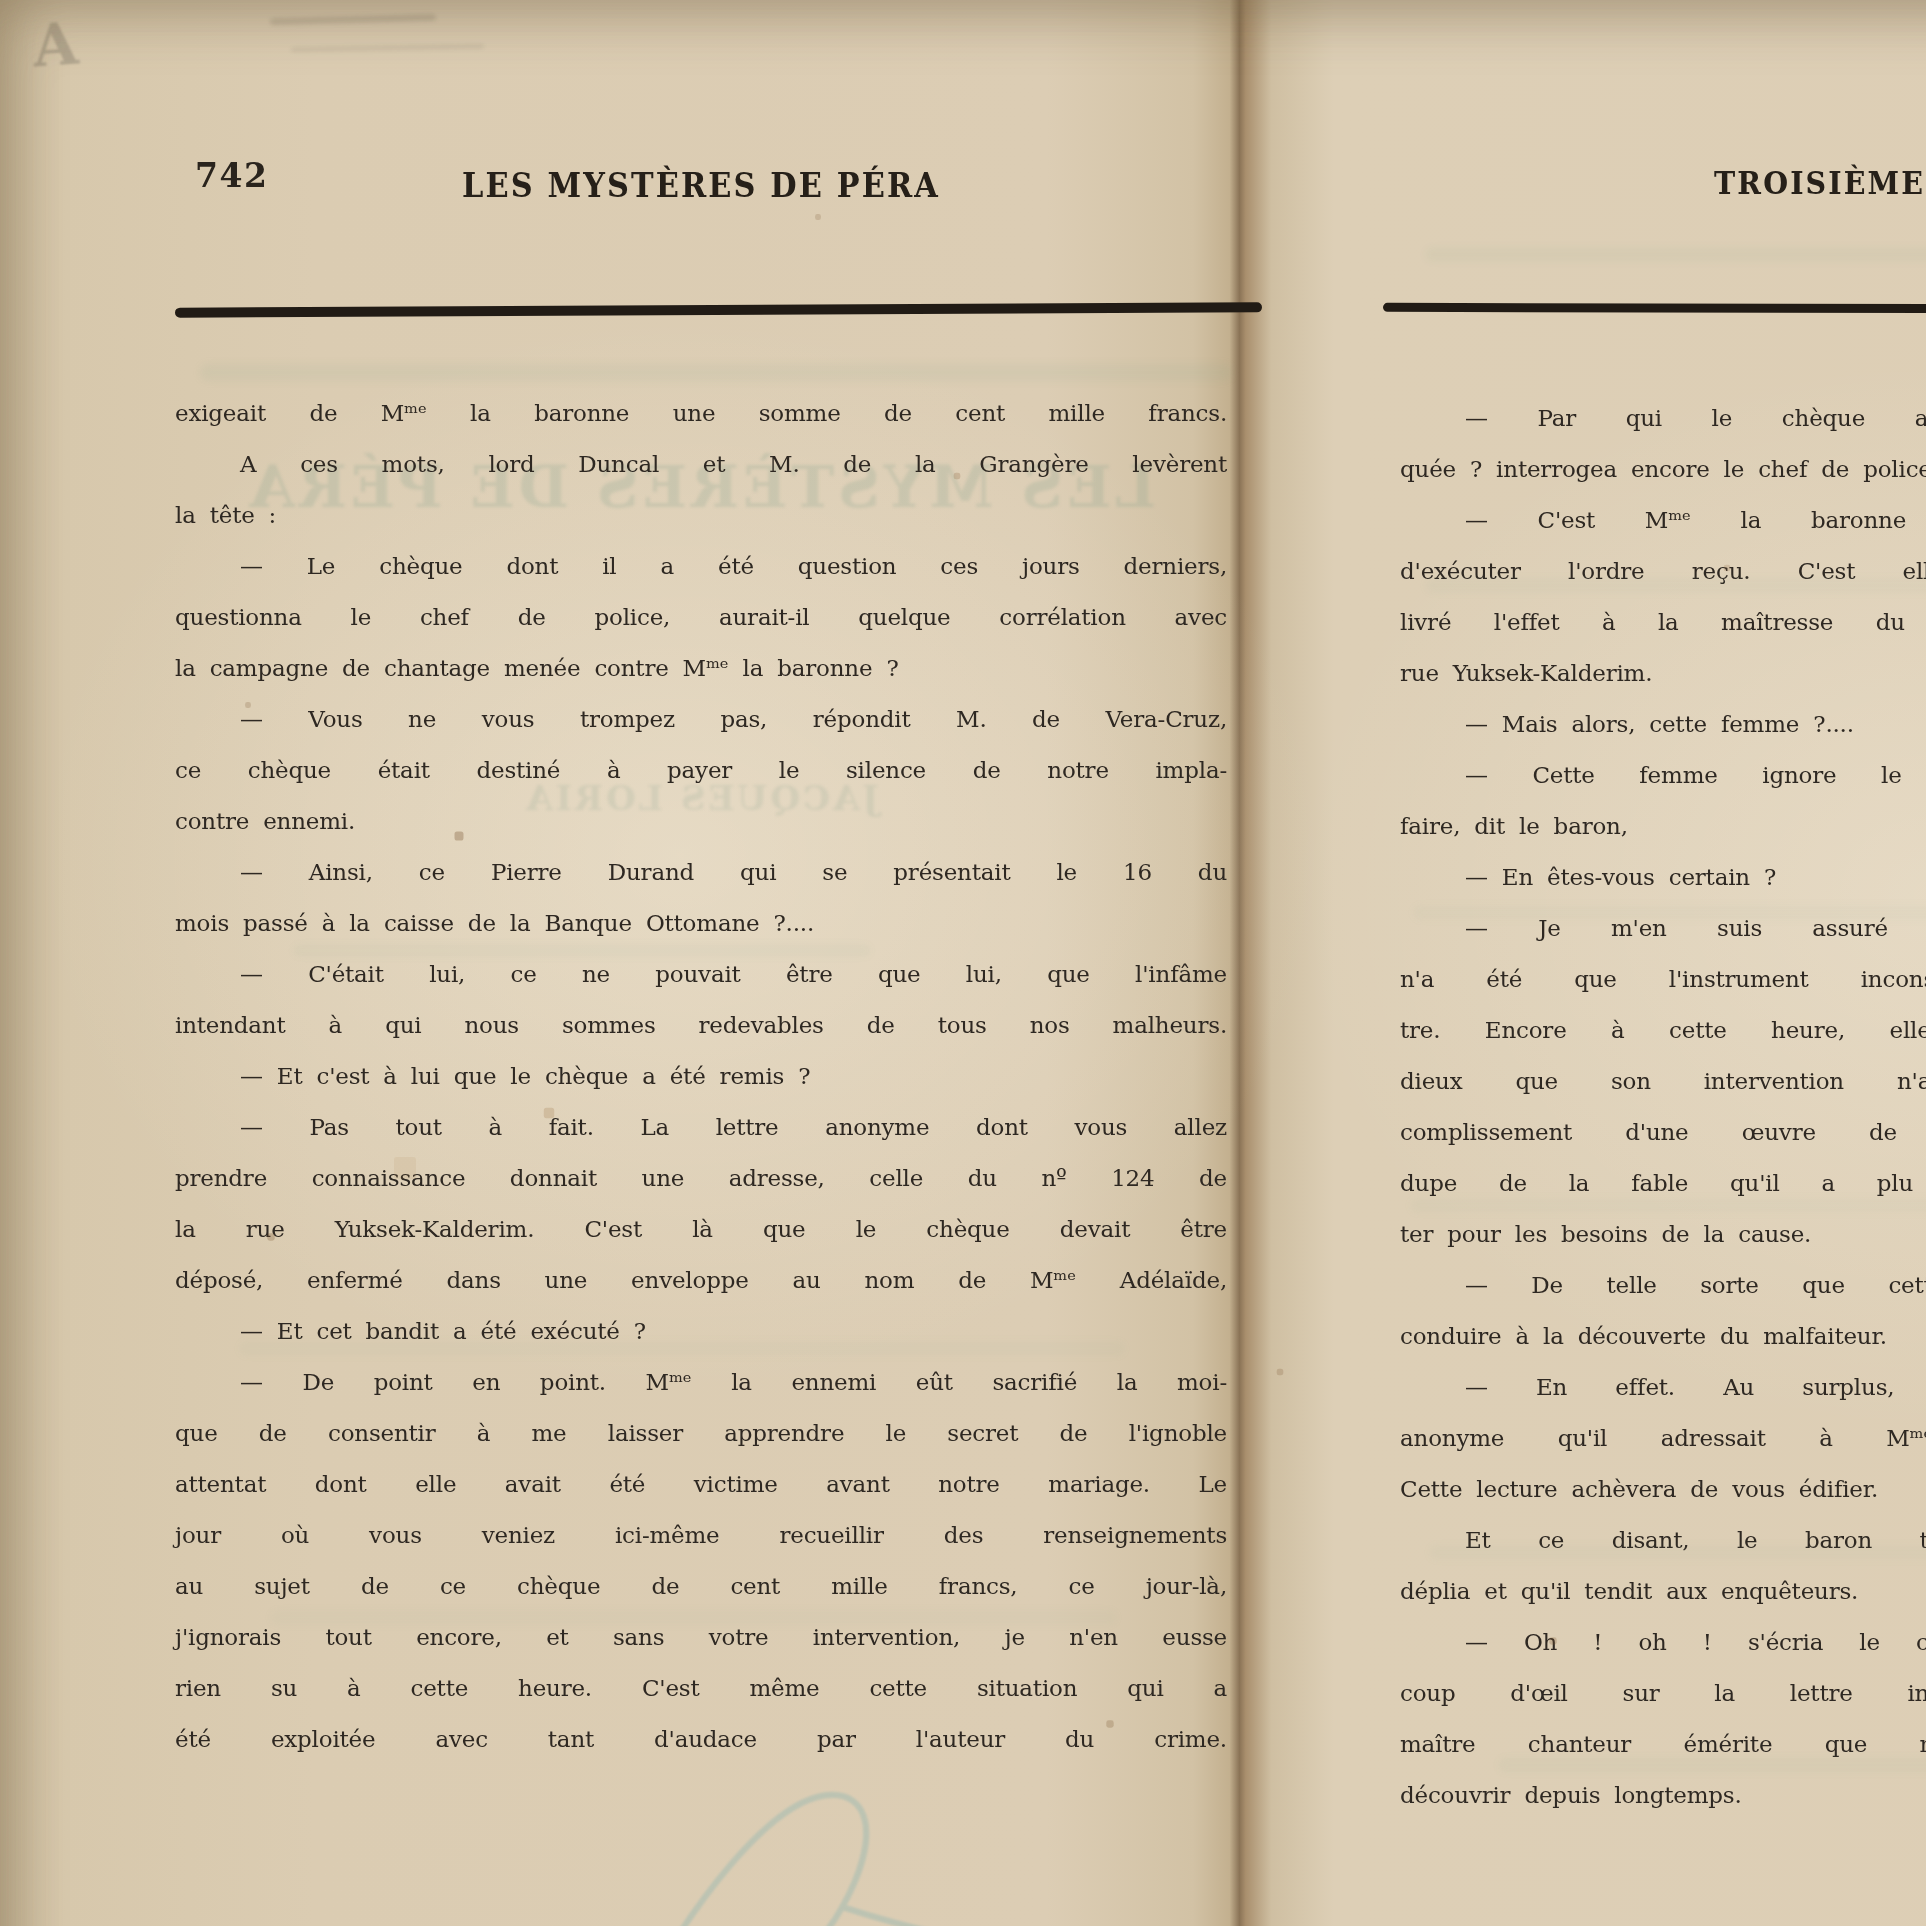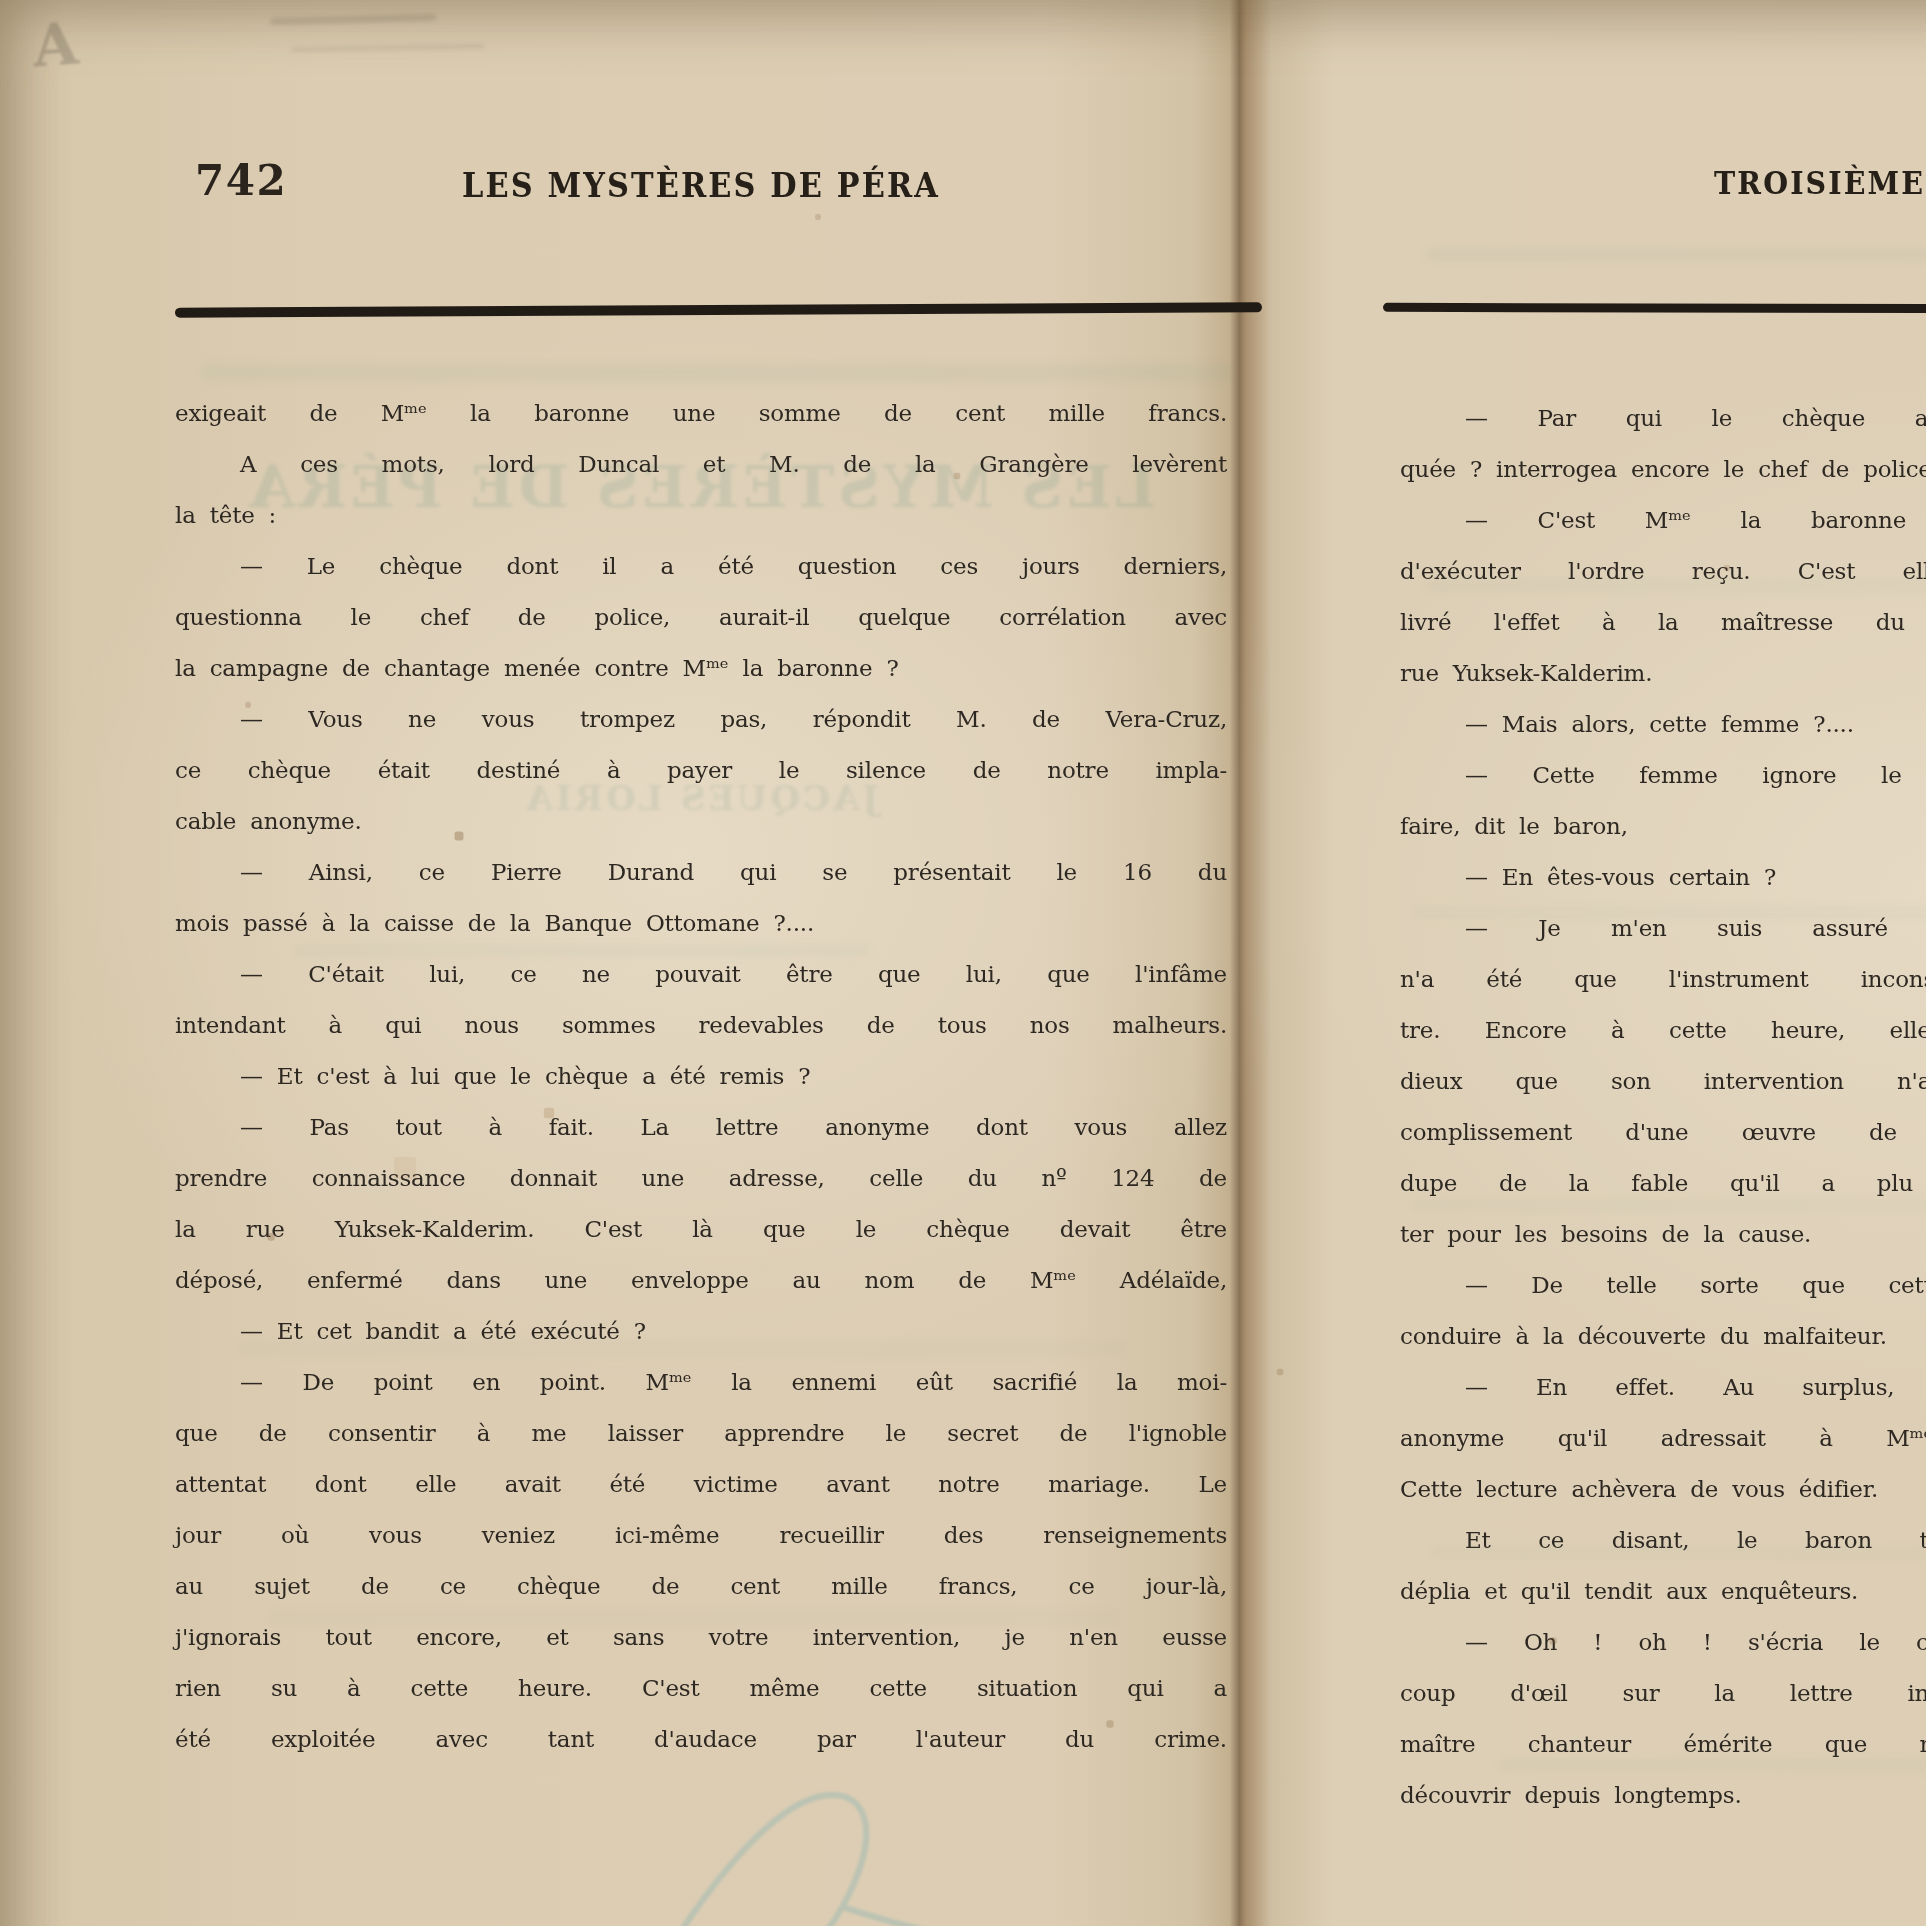--- a/index.html
+++ b/index.html
@@ -7,21 +7,21 @@
   #canvas{position:relative;width:2616px;height:2036px;overflow:hidden;
     background:
       radial-gradient(ellipse 925px 770px at 26% 42%, rgba(255,250,236,0.30), rgba(255,250,236,0) 70%),
       radial-gradient(ellipse 925px 770px at 74% 44%, rgba(255,250,238,0.26), rgba(255,250,238,0) 70%),
       linear-gradient(90deg,#cdbd9f 0%,#d7c8ac 2.5%,#dbccb2 12%,#dccdb4 40%,#d2c2a5 45.6%,#c3b08f 47.0%,#8a7356 47.38%,#a98f6d 47.62%,#cfbfa2 48.6%,#ddcfb6 51%,#ddceb5 88%,#d5c5a9 95.5%,#c2ae8a 98.6%,#cab797 100%),
       #d7c8ad;}
   .page{position:absolute;top:0;height:2036px;}
   .page.left{left:0;width:1238px;}
   .page.right{left:1244px;width:1372px;}
 
-  .pagenum{position:absolute;font-size:42px;font-weight:700;color:#2a241d;letter-spacing:1.5px;}
+  .pagenum{position:absolute;font-size:33px;font-weight:700;color:#2a241d;letter-spacing:1.5px;}
   .runhead{position:absolute;text-align:center;color:#262019;font-weight:700;
     letter-spacing:2.3px;white-space:nowrap;}
   .left .runhead{left:175px;width:1052px;top:166px;font-size:33px;transform:scaleX(.92);}
   .right .runhead{left:150px;width:1009px;top:165px;font-size:31px;transform:scaleX(.92);}
   .rule{position:absolute;background:#211b15;border-radius:5.4px;}
   .left .rule{left:175px;top:305px;width:1087px;height:10px;transform:rotate(-0.28deg);}
   .right .rule{left:139px;top:304px;width:1096px;height:9.2px;transform:rotate(0.12deg);}
 
   .body{position:absolute;color:#2e2822;font-size:23px;letter-spacing:-0.2px;word-spacing:0.8px;}
   .left .body{left:175px;top:388px;width:1052px;}
@@ -72,21 +72,21 @@
 
     <div class="body">
         <div class="line">exigeait de Mᵐᵉ la baronne une somme de cent mille francs.</div>
         <div class="line indent">A ces mots, lord Duncal et M. de la Grangère levèrent</div>
         <div class="line endline">la tête :</div>
         <div class="line indent">— Le chèque dont il a été question ces jours derniers,</div>
         <div class="line">questionna le chef de police, aurait-il quelque corrélation avec</div>
         <div class="line endline">la campagne de chantage menée contre Mᵐᵉ la baronne ?</div>
         <div class="line indent">— Vous ne vous trompez pas, répondit M. de Vera-Cruz,</div>
         <div class="line">ce chèque était destiné à payer le silence de notre impla-</div>
-        <div class="line endline">cable anonyme.</div>
+        <div class="line endline">contre ennemi.</div>
         <div class="line indent">— Ainsi, ce Pierre Durand qui se présentait le 16 du</div>
         <div class="line endline">mois passé à la caisse de la Banque Ottomane ?....</div>
         <div class="line indent">— C'était lui, ce ne pouvait être que lui, que l'infâme</div>
         <div class="line">intendant à qui nous sommes redevables de tous nos malheurs.</div>
         <div class="line indent endline">— Et c'est à lui que le chèque a été remis ?</div>
         <div class="line indent">— Pas tout à fait. La lettre anonyme dont vous allez</div>
         <div class="line">prendre connaissance donnait une adresse, celle du nº 124 de</div>
         <div class="line">la rue Yuksek-Kalderim. C'est là que le chèque devait être</div>
         <div class="line">déposé, enfermé dans une enveloppe au nom de Mᵐᵉ Adélaïde,</div>
         <div class="line indent endline">— Et cet bandit a été exécuté ?</div>

